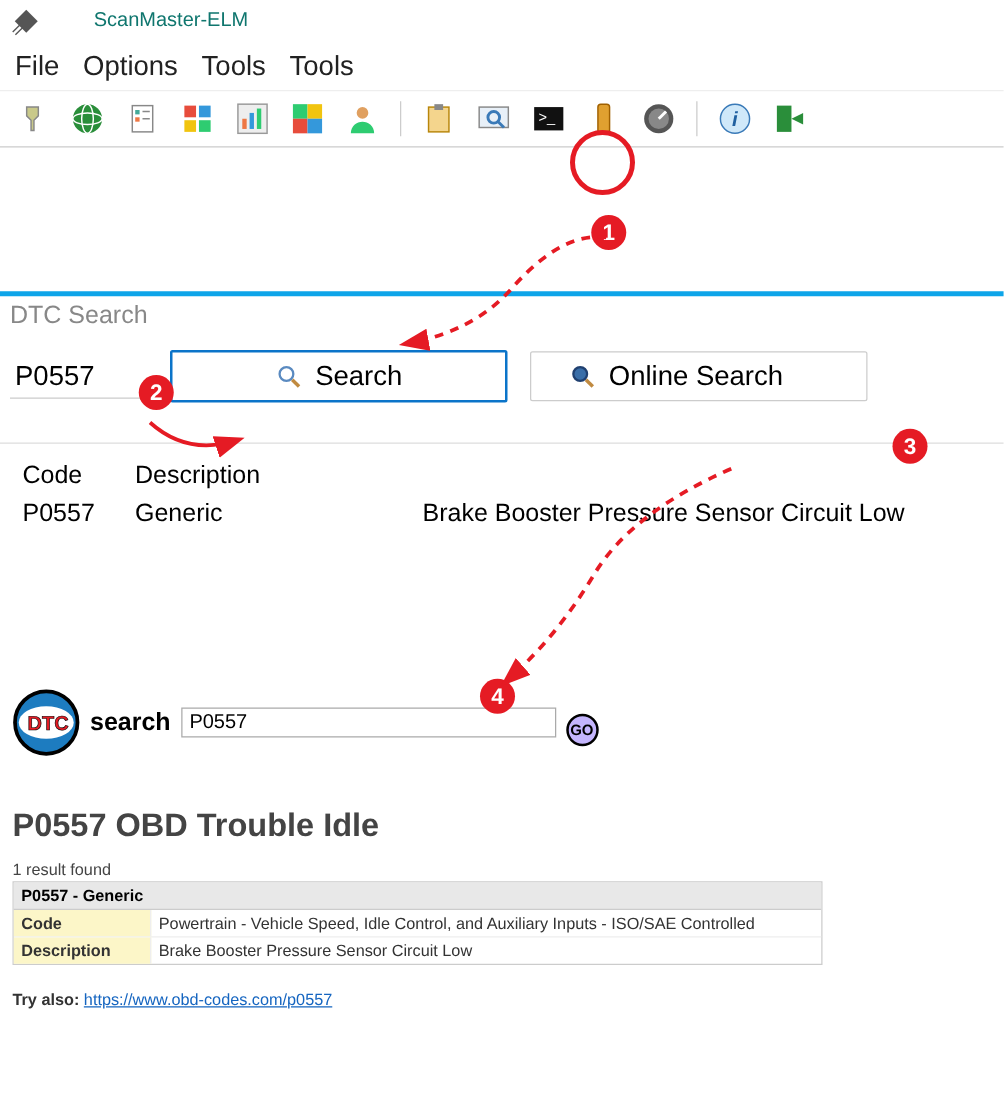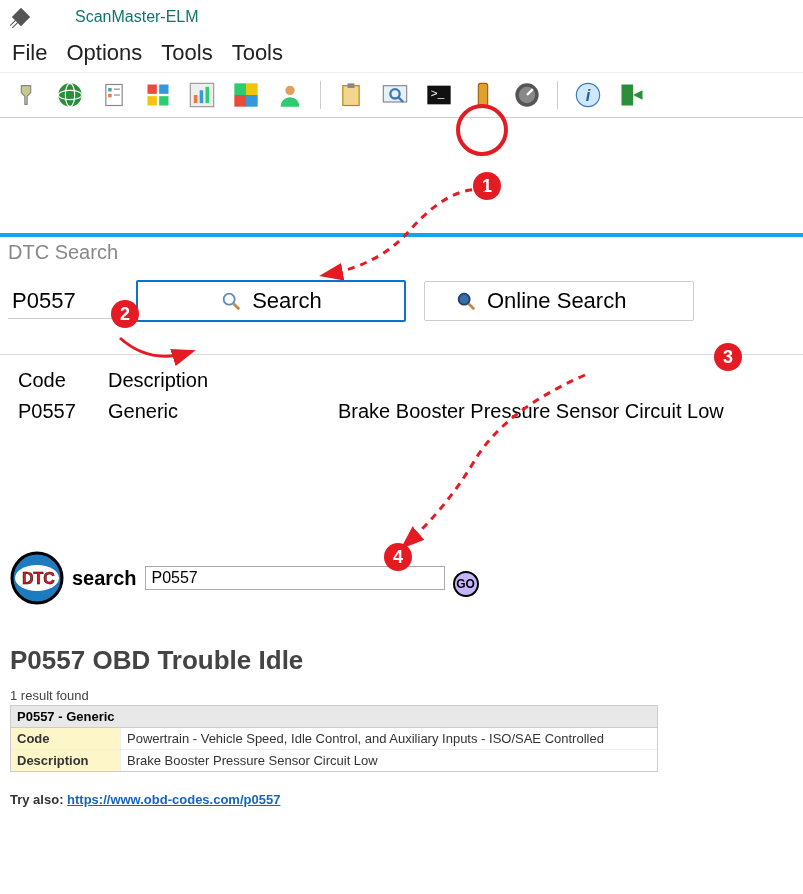--- a/index.html
+++ b/index.html
@@ -184,21 +184,21 @@
     color: #333;
     border-right: 1px solid #eee;
   }
   .web-box-val { padding: 3px 6px; color: #333; }
   .row-border { border-bottom: 1px solid #eee; }
   .try-also {
     margin-top: 20px;
     font-size: 13px;
     color: #333;
   }
-  .try-also a { color: #1565c0; font-weight: bold; }
+  .try-also a { color: #1565c0; }
   .arrow-svg { position: absolute; pointer-events: none; }
 </style>
 </head>
 <body>
 
 <div class="titlebar">
   <svg width="26" height="26" viewBox="0 0 24 24">
     <rect x="6" y="6" width="12" height="12" fill="#555" transform="rotate(45 12 12)"></rect>
     <line x1="2" y1="20" x2="8" y2="14" stroke="#555" stroke-width="1"></line>
     <line x1="4" y1="22" x2="10" y2="16" stroke="#555" stroke-width="1"></line>

